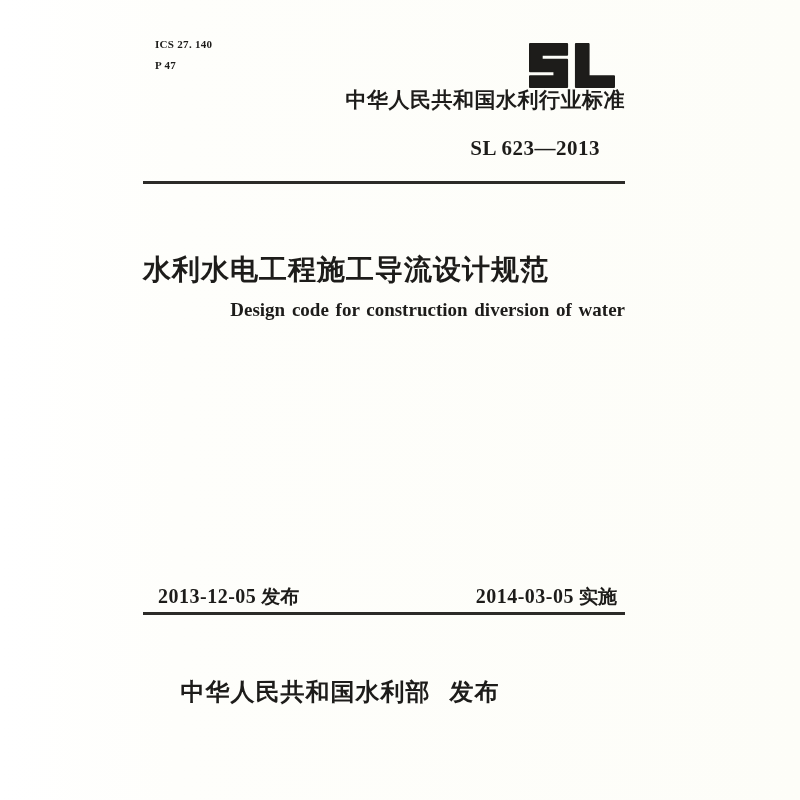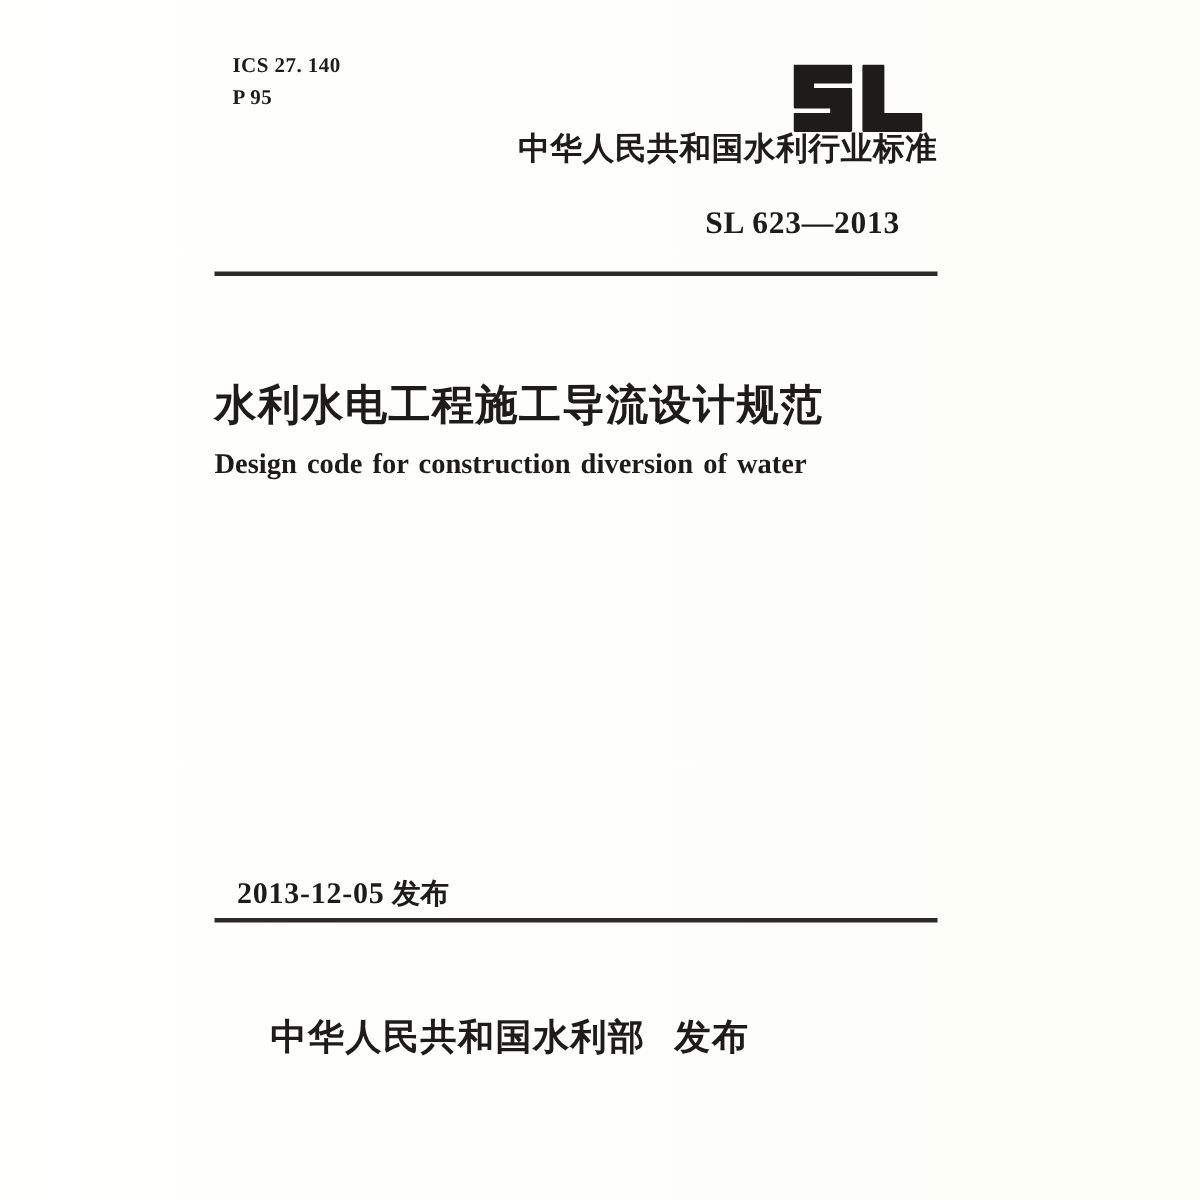--- a/index.html
+++ b/index.html
@@ -17,21 +17,21 @@
   .page {
     position: relative;
     width: 800px; height: 800px;
     background: linear-gradient(90deg, #ffffff 0%, var(--background) 22%, #fdfdf8 100%);
     overflow: hidden;
   }
 
   .ics-block {
     position: absolute; left: 155px; top: 34px;
     font-family: "Liberation Serif", serif;
-    font-weight: bold; font-size: 14px; line-height: 21px;
+    font-weight: bold; font-size: 11px; line-height: 21px;
     letter-spacing: 0.3px;
   }
 
   .sl-logo {
     position: absolute; left: 529px; top: 43px;
     width: 86px; height: 45px;
   }
   .sl-logo svg { display: block; width: 86px; height: 45px; }
   .visually-hidden {
     position: absolute; width: 1px; height: 1px;
@@ -62,21 +62,21 @@
 
   .title-cn {
     position: absolute; left: 143px; top: 248px; width: 482px;
     text-align: left;
     font-weight: bold; font-size: 28px; line-height: 44px;
     letter-spacing: 1px;
   }
 
   .title-en {
     position: absolute; left: 143px; top: 298px; width: 482px;
-    text-align: left;
+    text-align: right;
     font-family: "Liberation Serif", serif;
     font-weight: bold; font-size: 19px; line-height: 24px;
     word-spacing: 2px;
   }
 
   .dates-row {
     position: absolute; left: 143px; top: 584px; width: 482px;
     height: 24px; line-height: 24px;
     font-family: "Liberation Serif", serif;
     font-weight: bold; font-size: 20px;
@@ -95,21 +95,21 @@
   }
   .publisher-gap { display: inline-block; width: 0.8em; }
 </style>
 </head>
 <body>
 
 <div class="page">
 
   <div class="ics-block">
     <div>ICS 27. 140</div>
-    <div>P 95</div>
+    <div>P 47</div>
   </div>
 
   <div class="sl-logo">
     <svg viewBox="0 0 88 46" xmlns="http://www.w3.org/2000/svg" aria-hidden="true">
       <g fill="#1d1c1a" stroke="#1d1c1a" stroke-width="2" stroke-linejoin="round">
         <path d="M1,1 H39 V12 H13 V17 H39 V45 H1 V34 H26 V29 H1 Z"></path>
         <path d="M48,1 H61 V34 H87 V45 H48 Z"></path>
       </g>
     </svg>
     <span class="visually-hidden">SL</span>
@@ -122,19 +122,20 @@
   <div class="rule rule-top"></div>
 
   <div class="title-cn">水利水电工程施工导流设计规范</div>
 
   <div class="title-en">
     <div>Design code for construction diversion of water</div>
   </div>
 
   <div class="dates-row">
     <span class="date-issued"><span class="date-num">2013-12-05</span> <span class="date-label">发布</span></span>
+    <span class="date-effective"><span class="date-num">2014-03-05</span> <span class="date-label">实施</span></span>
   </div>
 
   <div class="rule rule-bottom"></div>
 
   <div class="publisher-row"><span>中华人民共和国水利部</span><span class="publisher-gap"></span><span>发布</span></div>
 
 </div>
 
 </body></html>

